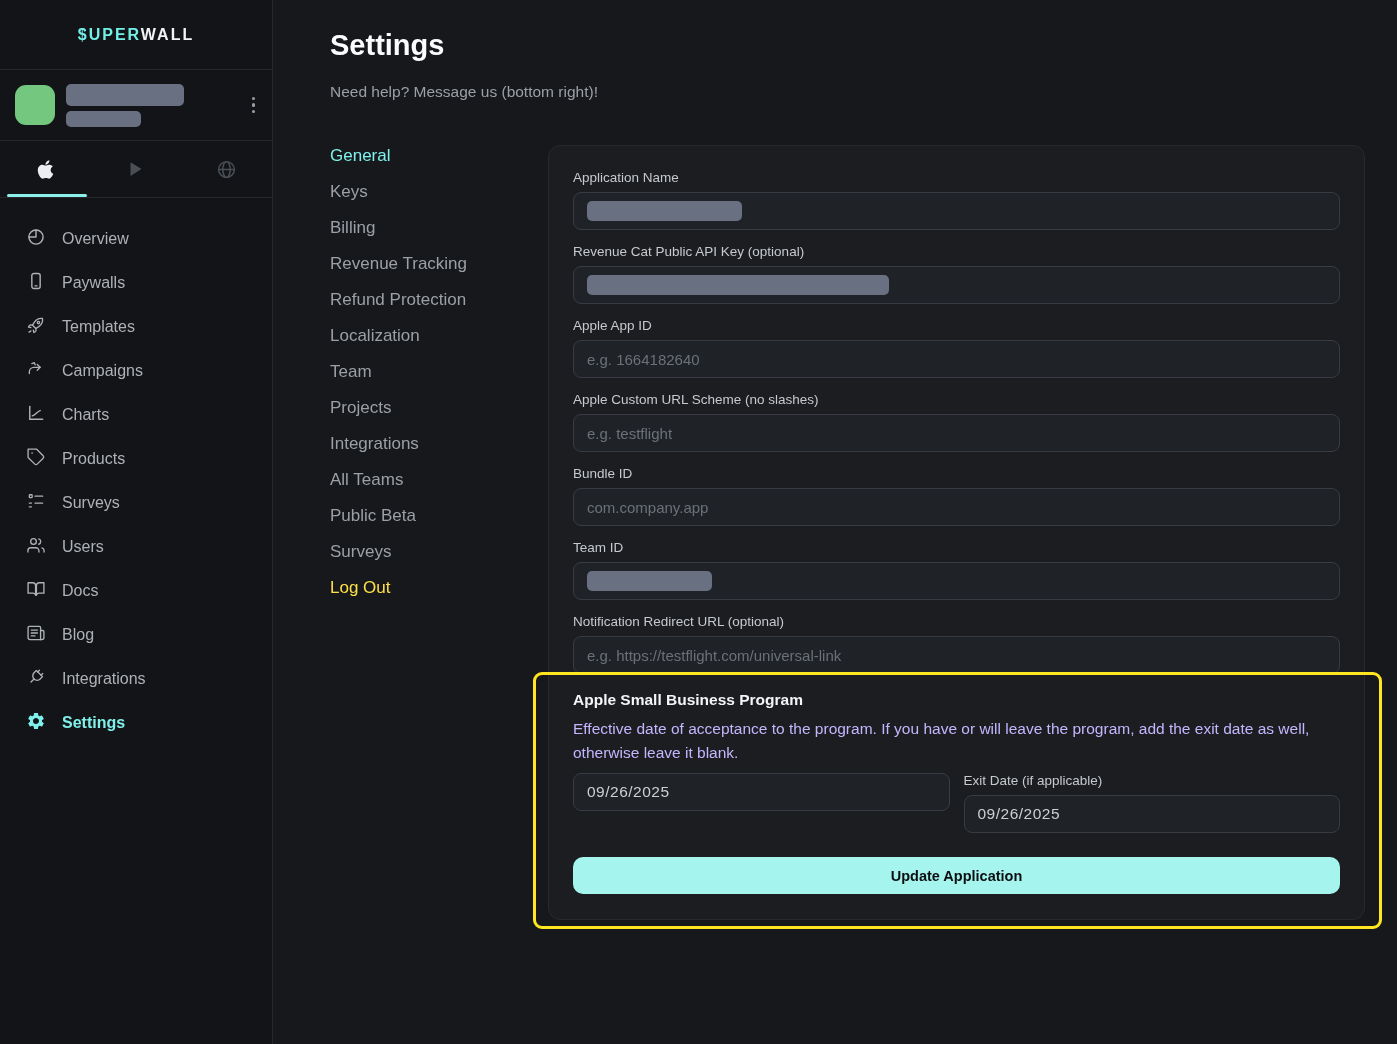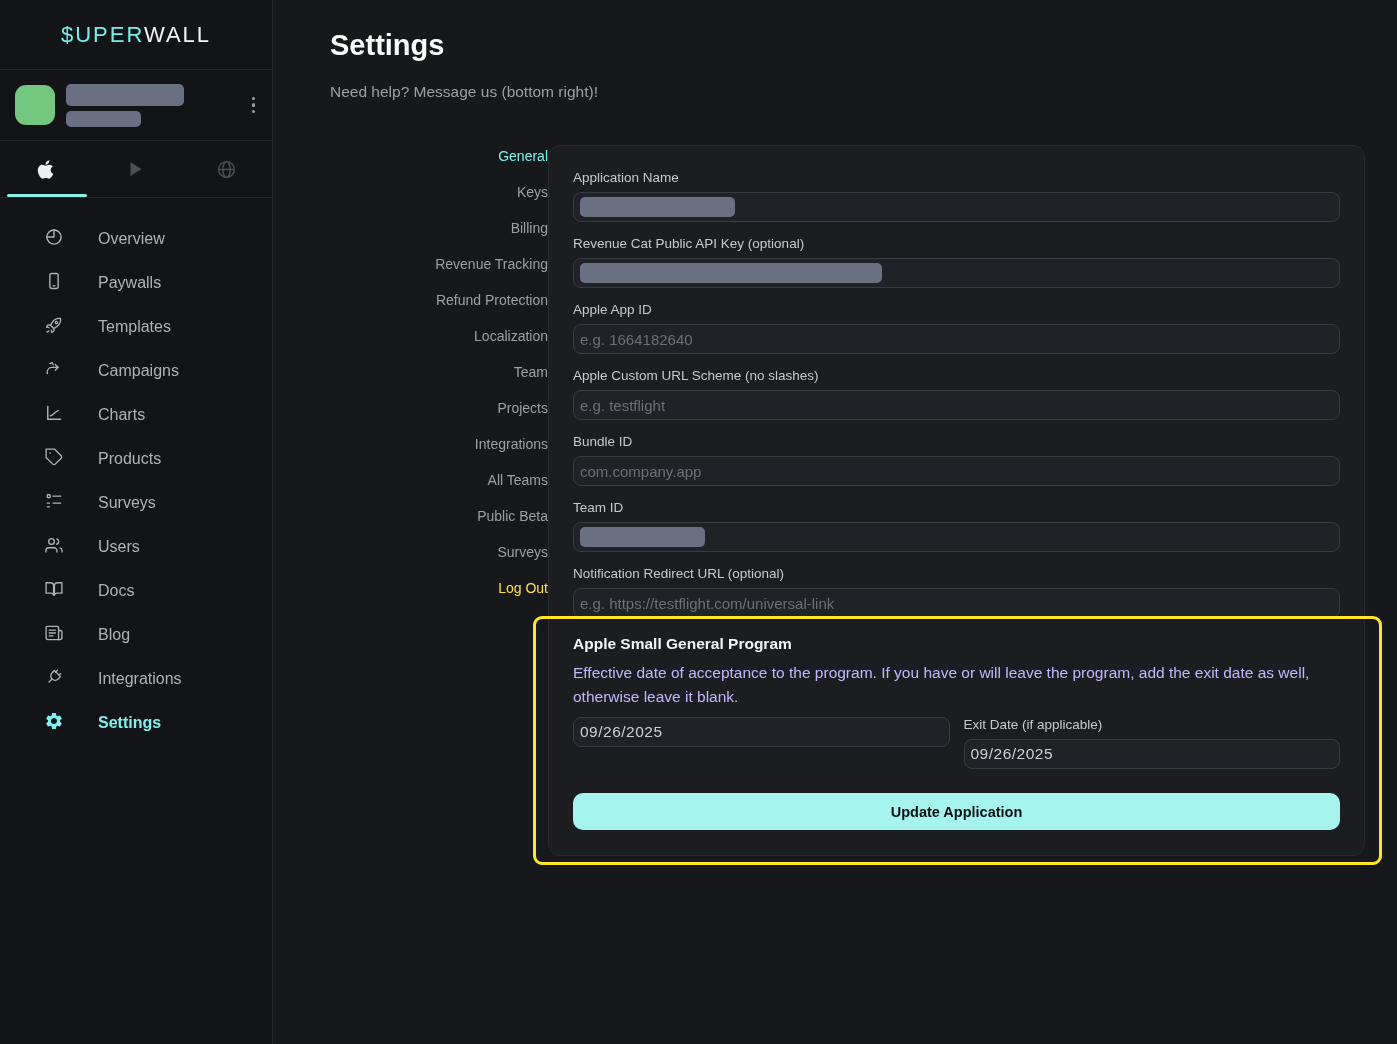--- a/index.html
+++ b/index.html
@@ -3,59 +3,59 @@
 <meta charset="utf-8">
 <style>
   * { margin:0; padding:0; box-sizing:border-box; }
   html,body { width:1397px; height:1044px; background:#17181c; overflow:hidden;
     font-family:"Liberation Sans", sans-serif; -webkit-font-smoothing:antialiased; }
   .app { display:flex; width:1397px; height:1044px; }
 
   
   .sidebar { width:273px; height:1044px; background:#131417; border-right:1px solid #26282d; flex:none; }
   .logo-row { height:70px; border-bottom:1px solid #26282d; display:flex; align-items:center; justify-content:center; }
-  .logo { font-size:22px; font-weight:400; letter-spacing:2px; color:#f1f3f4; }
+  .logo { font-size:16px; font-weight:700; letter-spacing:2px; color:#f1f3f4; }
   .logo .accent { color:#72f0e8; }
   .app-row { height:71px; border-bottom:1px solid #26282d; display:flex; align-items:center; padding:0 15px; position:relative; }
   .avatar { width:40px; height:40px; border-radius:11px; background:#74c77e; flex:none; }
   .app-bars { margin-left:11px; display:flex; flex-direction:column; gap:5px; }
   .bar { background:#687081; border-radius:5px; }
   .bar.b1 { width:118px; height:22px; }
   .bar.b2 { width:75px; height:16px; }
   .kebab { position:absolute; right:13px; top:50%; transform:translateY(-50%); display:flex; flex-direction:column; gap:3px; padding:4px; cursor:pointer; }
   .kebab i { width:3.4px; height:3.4px; border-radius:50%; background:#9aa0a6; }
   .tab-row { height:57px; border-bottom:1px solid #26282d; display:flex; position:relative; }
   .tab { width:91px; display:flex; align-items:center; justify-content:center; cursor:pointer; }
   .tab svg { display:block; }
   .tab-underline { position:absolute; left:7px; bottom:0; width:80px; height:3px; background:#8df0e8; border-radius:2px; }
   .nav { padding-top:19px; }
-  .nav-item { height:44px; display:flex; align-items:center; padding-left:44px; gap:34px; color:#aeb2b7; font-size:16px; cursor:pointer; }
+  .nav-item { height:44px; display:flex; align-items:center; padding-left:26px; gap:16px; color:#aeb2b7; font-size:16px; cursor:pointer; }
   .nav-item svg { flex:none; }
   .nav-item.active { color:#7ff0ea; font-weight:700; }
 
   
   .main { flex:1; padding:28px 32px 0 57px; }
   .page-title { color:#fbfcfd; font-size:29px; line-height:34px; font-weight:700; }
   .page-sub { margin-top:20px; color:#9aa0a6; font-size:15.5px; line-height:19px; }
   .content { display:flex; margin-top:44px; }
 
   .settings-nav { width:218px; flex:none; }
-  .snav-item { font-size:14px; line-height:22px; margin-bottom:14px; color:#9aa0a6; cursor:pointer;text-align:right; }
+  .snav-item { font-size:17px; line-height:22px; margin-bottom:14px; color:#9aa0a6; cursor:pointer; }
   .snav-item.active { color:#7ff0ea; }
   .snav-item.danger { color:#fde047; margin-top:0; }
 
   .panel { width:817px; background:#1b1d21; border:1px solid #27292e; border-radius:12px; }
   .panel-header { height:50px; border-bottom:1px solid #27292e; display:flex; align-items:center; padding:0 24px;
     color:#f3f4f6; font-size:16.5px; font-weight:700; }
   .panel-body { padding:24px 24px 25px; }
 
   .field { margin-bottom:14px; }
   .field-label { display:block; color:#c6c9cd; font-size:13.5px; line-height:16px; margin-bottom:6px; }
-  .input, .input-box { width:100%; height:30px; background:#1f2226; border:1px solid #383b41; border-radius:8px;
-    padding:0 6px; font-size:15px; color:#c9ccd0; font-family:"Liberation Sans", sans-serif; outline:none; display:block; }
+  .input, .input-box { width:100%; height:38px; background:#1f2226; border:1px solid #383b41; border-radius:8px;
+    padding:0 13px; font-size:15px; color:#c9ccd0; font-family:"Liberation Sans", sans-serif; outline:none; display:block; }
   .input::placeholder { color:#6c7177; opacity:1; }
   .input-box { display:flex; align-items:center; }
   .redact { height:20px; background:#687081; border-radius:5px; }
 
   .sbp { position:relative; margin-top:16px; }
   .highlight-box { position:absolute; top:-18px; left:-40px; right:-42px; bottom:-35px;
     border:3px solid #ffe620; border-radius:9px; pointer-events:none; }
   .sbp-title { color:#f3f4f6; font-size:15.5px; line-height:19px; font-weight:700; }
   .sbp-desc { margin-top:8px; color:#c4b5fd; font-size:15.5px; line-height:23.5px; max-width:790px; }
   .dates { display:grid; grid-template-columns:1fr 1fr; gap:14px; margin-top:9px; }
@@ -277,21 +277,21 @@
             </div>
           </div>
 
           <div class="field">
             <label class="field-label">Notification Redirect URL (optional)</label>
             <input class="input" type="text" placeholder="e.g. https://testflight.com/universal-link" style="">
           </div>
 
           <div class="sbp">
             <div class="highlight-box"></div>
-            <div class="sbp-title">Apple Small General Program</div>
+            <div class="sbp-title">Apple Small Business Program</div>
             <div class="sbp-desc">Effective date of acceptance to the program. If you have or will leave the program, add the exit date as well, otherwise leave it blank.</div>
             <div class="dates">
               <div>
                 <input class="input date-input" type="text" value="09/26/2025" style="">
               </div>
               <div>
                 <label class="field-label">Exit Date (if applicable)</label>
                 <input class="input date-input" type="text" value="09/26/2025" style="">
               </div>
             </div>

